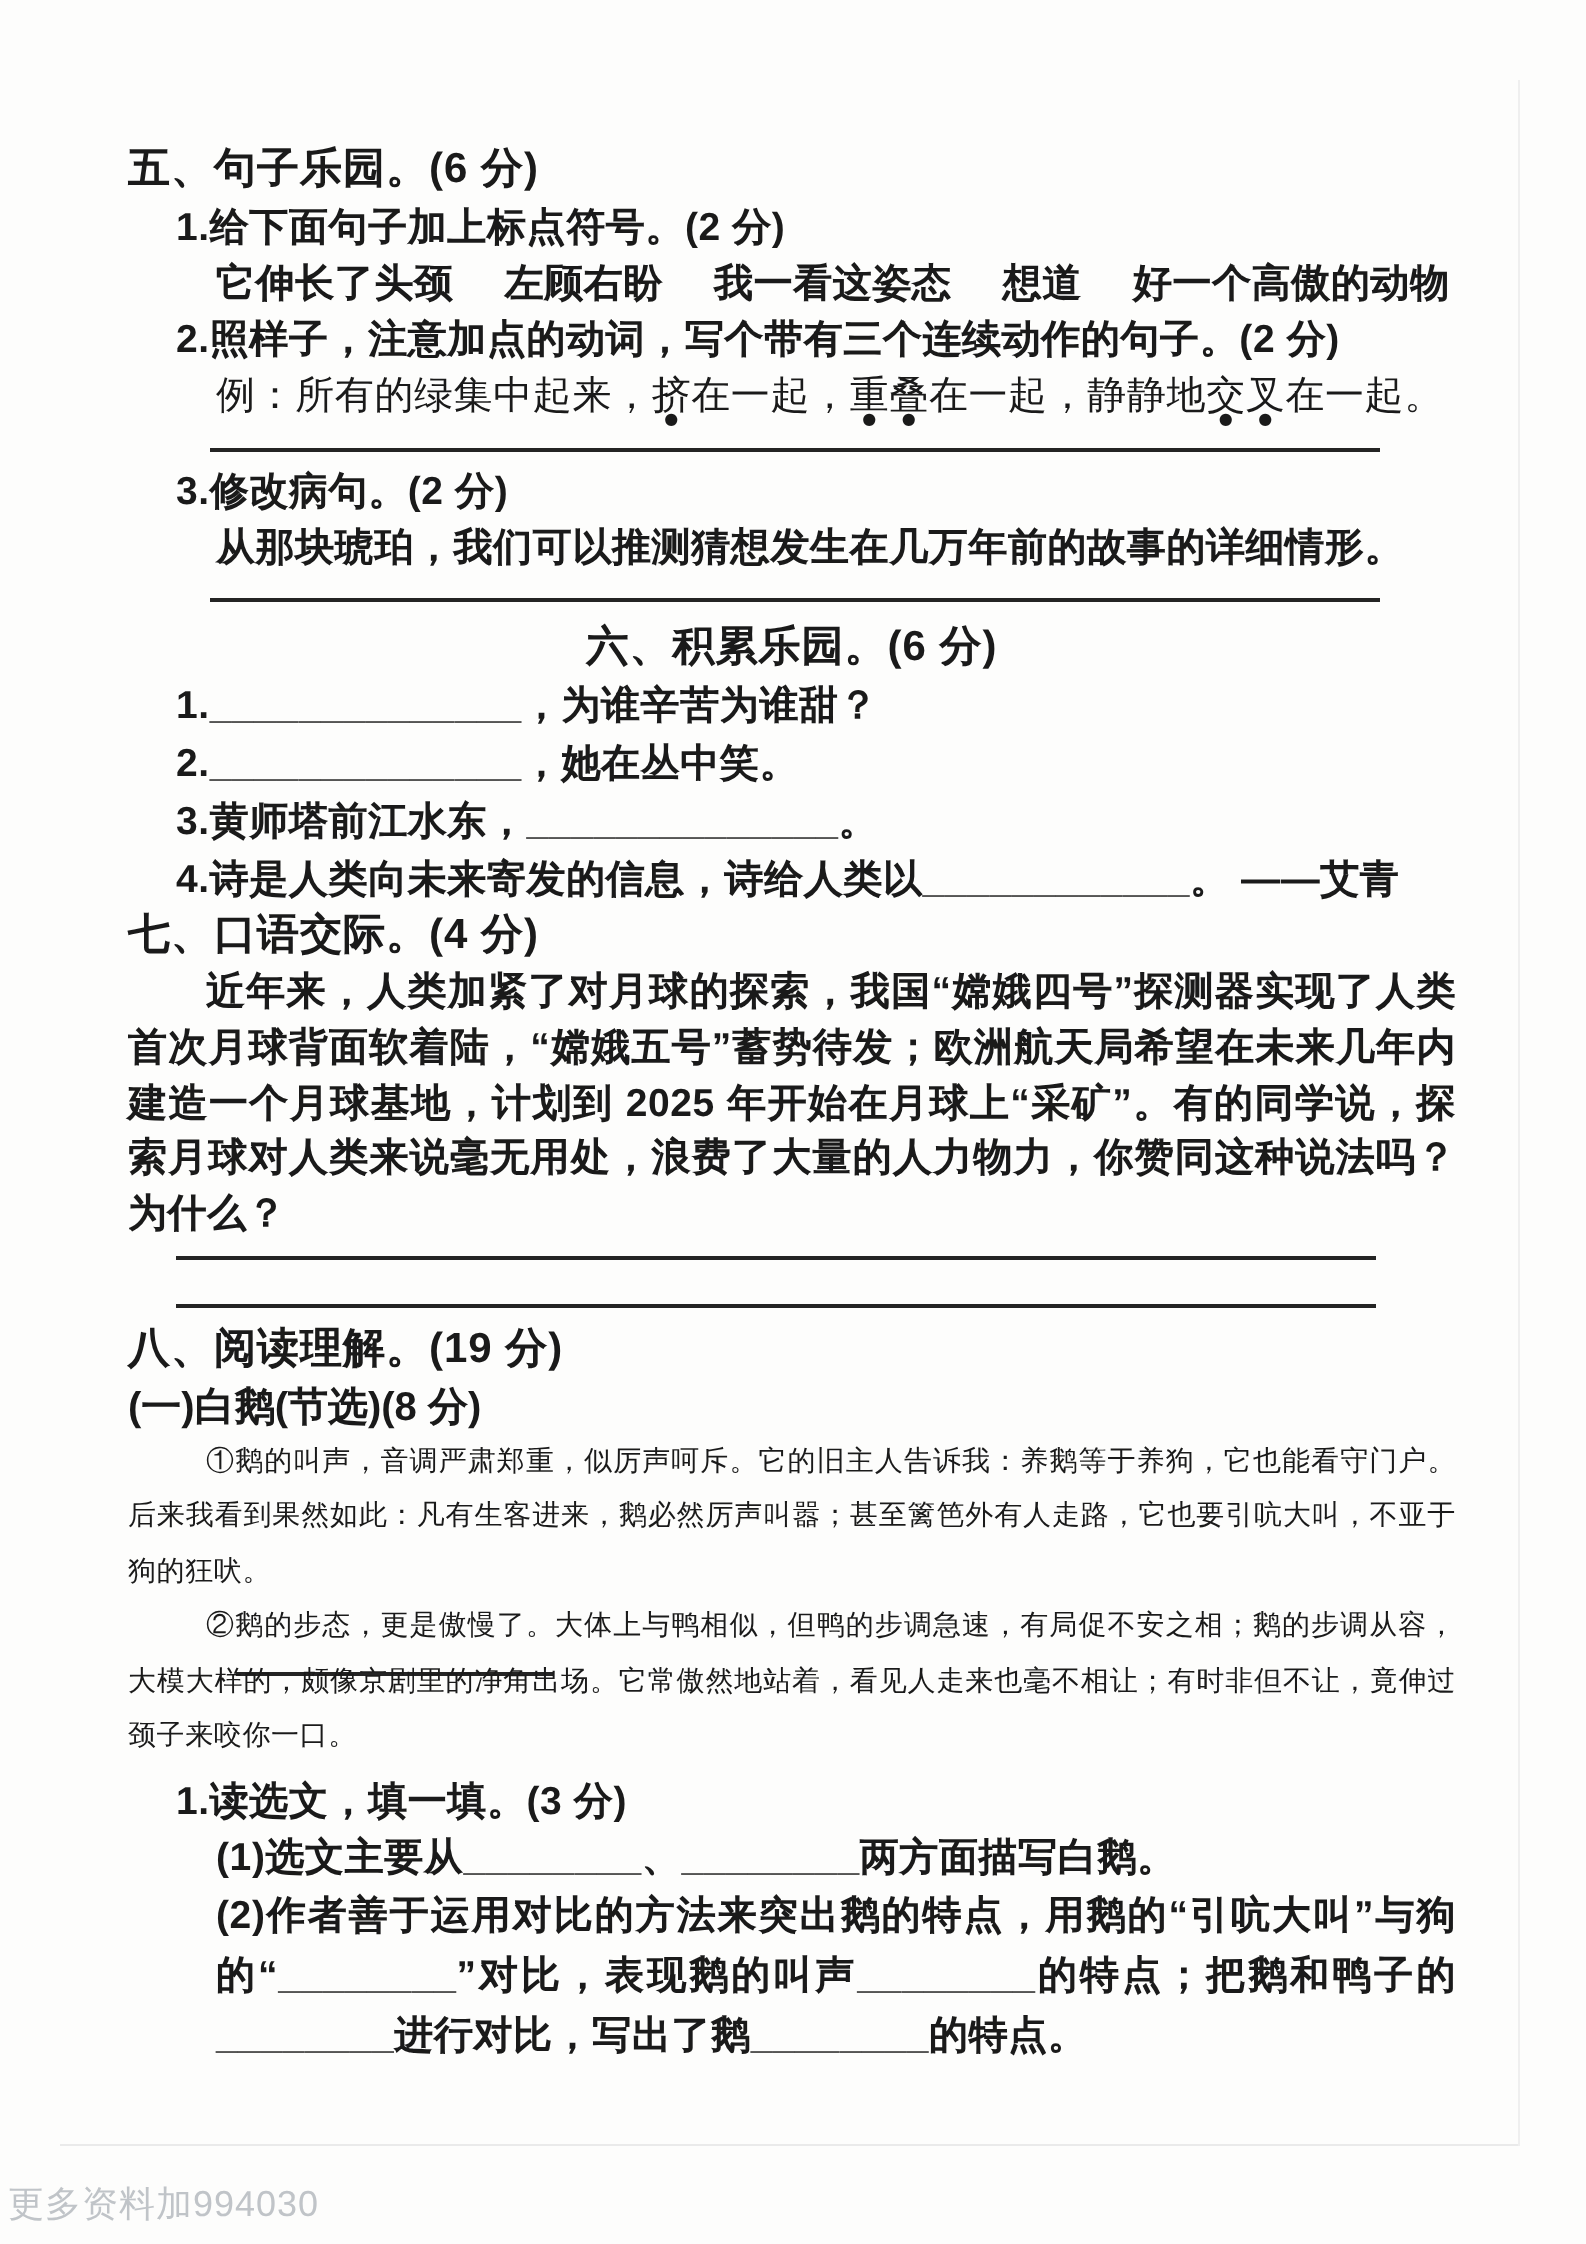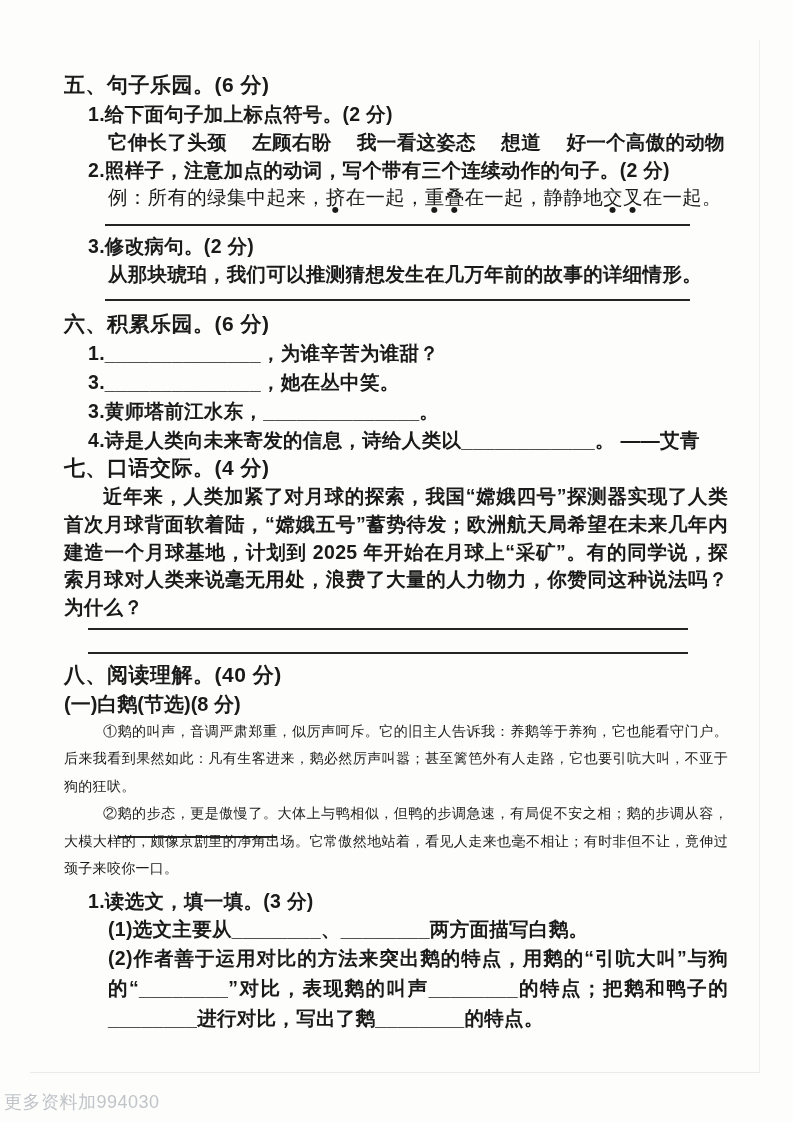--- a/index.html
+++ b/index.html
@@ -30,21 +30,21 @@
     font-size:19.5px;font-weight:700;line-height:30px;margin-left:44px;
     text-align:justify;text-justify:inter-ideograph;letter-spacing:.3px;
   }
   .center-sub{text-align:left;font-size:20px;font-weight:700;line-height:28px;}
   .ans{border-bottom:2px solid #242424;height:0;}
   .ans-5a{margin:12px 0 6px 41px;width:585px;}
   .ans-5b{margin:11px 0 4px 41px;width:585px;}
   .ans-7a{margin:6px 0 0 24px;width:600px;}
   .ans-7b{margin:22px 0 6px 24px;width:600px;}
   .mt4{margin-top:4px;}
-  .mt8{margin-top:8px;}
+  .mt8{margin-top:8px;text-align:center;}
   .dc{position:relative;display:inline-block;}
   .dc::after{
     content:"●";position:absolute;left:0;right:0;bottom:-12px;
     font-size:8px;text-align:center;
   }
   .useg{border-bottom:2px solid #242424;padding-bottom:15px;}
   .footer-note{
     position:absolute;left:4px;top:1090px;
     font-size:18px;color:#c0c4c8;font-weight:400;letter-spacing:.5px;
   }
@@ -64,30 +64,30 @@
   <div class="t ml2 pre">它伸长了头颈　 左顾右盼　 我一看这姿态　 想道　 好一个高傲的动物</div>
   <div class="t ml1">2.照样子，注意加点的动词，写个带有三个连续动作的句子。(2 分)</div>
   <div class="t ml2 kai"><span>例：所有的绿集中起来，</span><span class="dc">挤</span><span>在一起，</span><span class="dc">重</span><span class="dc">叠</span><span>在一起，静静地</span><span class="dc">交</span><span class="dc">叉</span><span>在一起。</span></div>
   <div class="ans ans-5a"></div>
   <div class="t ml1">3.修改病句。(2 分)</div>
   <div class="t ml2">从那块琥珀，我们可以推测猜想发生在几万年前的故事的详细情形。</div>
   <div class="ans ans-5b"></div>
 
   <div class="sec-h mt8">六、积累乐园。(6 分)</div>
   <div class="t ml1" style="line-height:29px;">1.______________，为谁辛苦为谁甜？</div>
-  <div class="t ml1" style="line-height:29px;">3.______________，她在丛中笑。</div>
+  <div class="t ml1" style="line-height:29px;">2.______________，她在丛中笑。</div>
   <div class="t ml1" style="line-height:29px;">3.黄师塔前江水东，______________。</div>
   <div class="t ml1 pre" style="line-height:29px;">4.诗是人类向未来寄发的信息，诗给人类以____________。 ——艾青</div>
 
   <div class="sec-h" style="margin-top:-2px;">七、口语交际。(4 分)</div>
   <div class="para">近年来，人类加紧了对月球的探索，我国“嫦娥四号”探测器实现了人类首次月球背面软着陆，“嫦娥五号”蓄势待发；欧洲航天局希望在未来几年内建造一个月球基地，计划到 2025 年开始在月球上“采矿”。有的同学说，探索月球对人类来说毫无用处，浪费了大量的人力物力，你赞同这种说法吗？ 为什么？</div>
   <div class="ans ans-7a"></div>
   <div class="ans ans-7b"></div>
 
-  <div class="sec-h">八、阅读理解。(40 分)</div>
+  <div class="sec-h">八、阅读理解。(19 分)</div>
   <div class="center-sub">(一)白鹅(节选)(8 分)</div>
   <div class="rpara">①鹅的叫声，音调严肃郑重，似厉声呵斥。它的旧主人告诉我：养鹅等于养狗，它也能看守门户。后来我看到果然如此：凡有生客进来，鹅必然厉声叫嚣；甚至篱笆外有人走路，它也要引吭大叫，不亚于狗的狂吠。</div>
   <div class="rpara"><span>②</span><span class="useg">鹅的步态，更是傲慢了。</span><span>大体上与鸭相似，但鸭的步调急速，有局促不安之相；鹅的步调从容，大模大样的，颇像京剧里的净角出场。它常傲然地站着，看见人走来也毫不相让；有时非但不让，竟伸过颈子来咬你一口。</span></div>
   <div class="t ml1 mt4">1.读选文，填一填。(3 分)</div>
   <div class="t ml2">(1)选文主要从________、________两方面描写白鹅。</div>
   <div class="sub-blk">(2)作者善于运用对比的方法来突出鹅的特点，用鹅的“引吭大叫”与狗的“________”对比，表现鹅的叫声________的特点；把鹅和鸭子的________进行对比，写出了鹅________的特点。</div>
 
 </div>
 
 <div class="footer-note">更多资料加994030</div>

